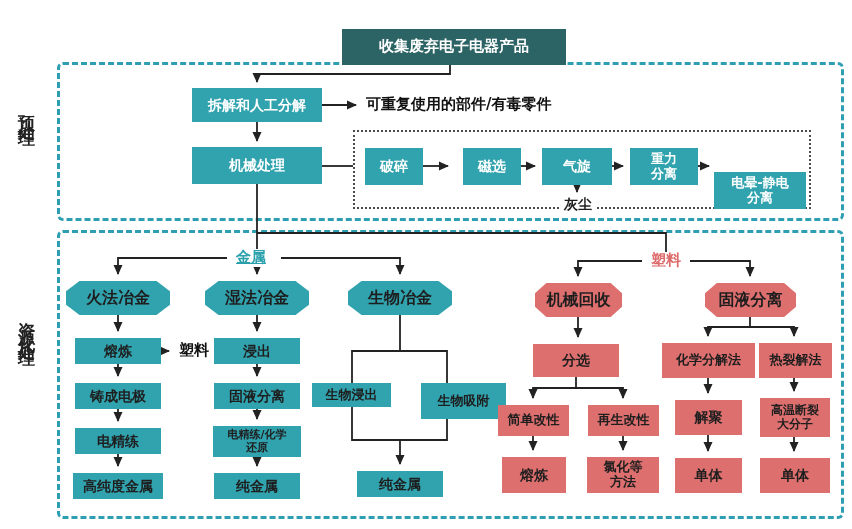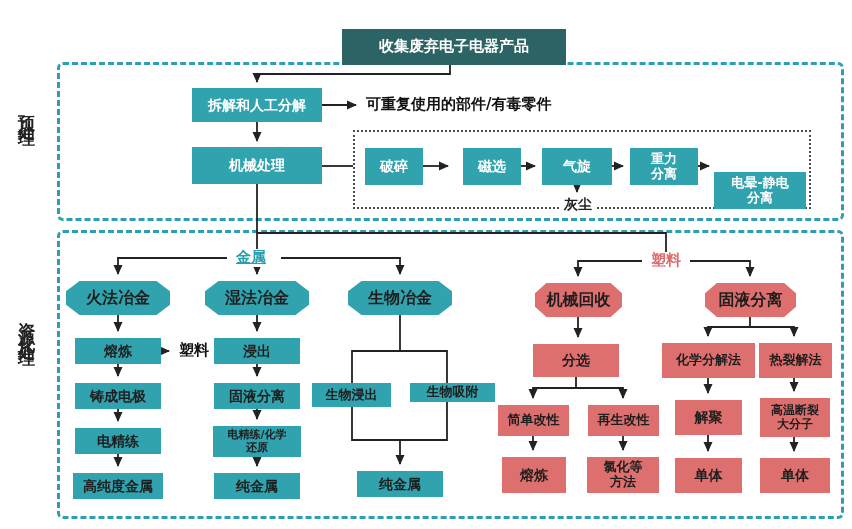--- a/index.html
+++ b/index.html
@@ -124,21 +124,21 @@
   <div class="node tealdk" style="left:75px;top:428px;width:86px;height:26px;">电精练</div>
   <div class="node tealdk" style="left:73px;top:473px;width:90px;height:26px;">高纯度金属</div>
 
   <div class="node tealdk" style="left:214px;top:338px;width:86px;height:26px;">浸出</div>
   <div class="node tealdk" style="left:214px;top:383px;width:86px;height:26px;">固液分离</div>
   <div class="node tealdk pre f11" style="left:213px;top:426px;width:88px;height:31px;">电精练/化学
 还原</div>
   <div class="node tealdk" style="left:214px;top:473px;width:86px;height:26px;">纯金属</div>
 
   <div class="node tealdk f13" style="left:312px;top:383px;width:79px;height:24px;">生物浸出</div>
-  <div class="node tealdk f13" style="left:410px;top:383px;width:85px;height:19px;">生物吸附</div>
+  <div class="node tealdk f13" style="left:421px;top:383px;width:85px;height:36px;">生物吸附</div>
   <div class="node tealdk" style="left:357px;top:471px;width:86px;height:26px;">纯金属</div>
 
   <div class="node red" style="left:533px;top:344px;width:86px;height:33px;">分选</div>
   <div class="node red f13" style="left:498px;top:405px;width:71px;height:31px;">简单改性</div>
   <div class="node red f13" style="left:588px;top:405px;width:71px;height:31px;">再生改性</div>
   <div class="node red" style="left:502px;top:457px;width:64px;height:36px;">熔炼</div>
   <div class="node red pre f13" style="left:587px;top:457px;width:72px;height:36px;">氯化等
 方法</div>
 
   <div class="node red f13" style="left:662px;top:343px;width:93px;height:35px;">化学分解法</div>

